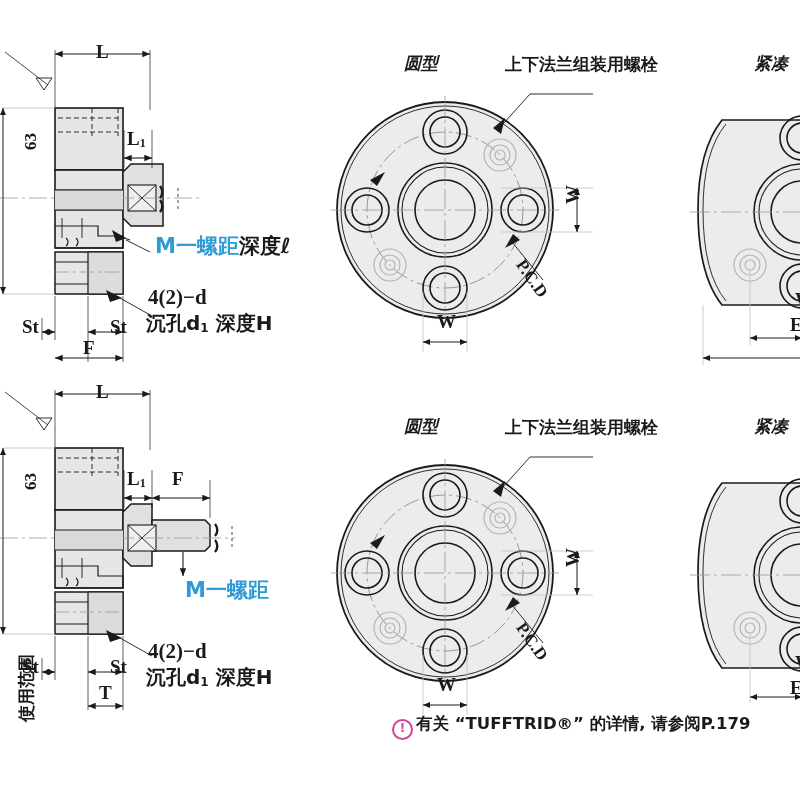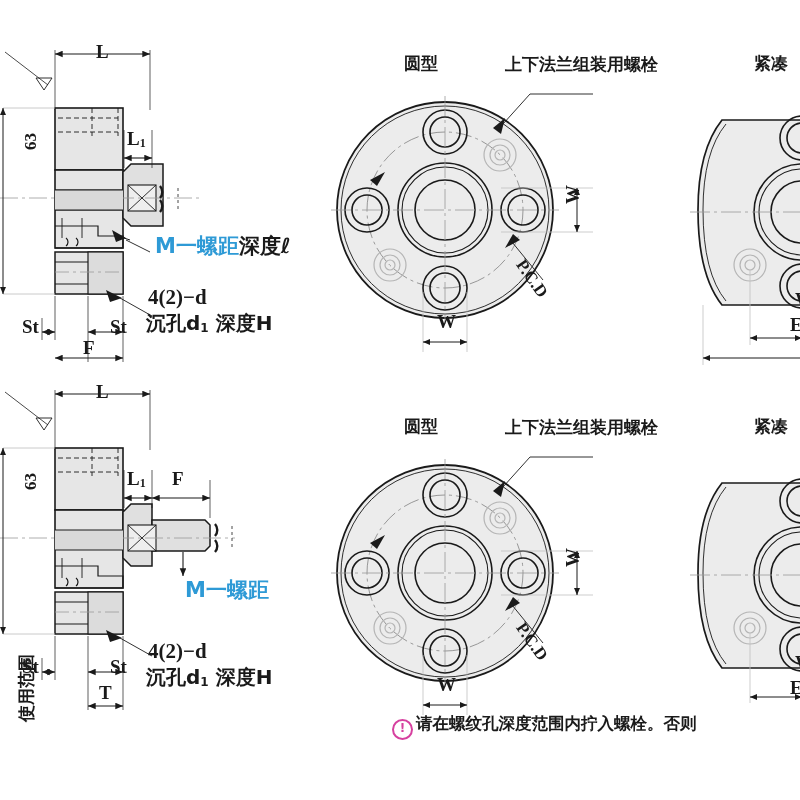--- a/index.html
+++ b/index.html
@@ -4,21 +4,21 @@
 <style>
   html,body{margin:0;padding:0;background:#ffffff;}
   body{width:800px;height:800px;position:relative;overflow:hidden;
        font-family:"Liberation Sans","DejaVu Sans",sans-serif;color:#1a1a1a;}
   .abs{position:absolute;}
   svg{display:block;}
   .lbl{position:absolute;font-weight:700;white-space:nowrap;line-height:1;}
   .dimlbl{font-size:19px;font-family:"Liberation Serif","DejaVu Serif",serif;font-weight:700;}
   .cn{font-family:"DejaVu Sans","Liberation Sans",sans-serif;font-weight:700;}
   .blue{color:#2e9ad6;text-align:center;}
-  .viewtitle{font-size:17px;font-weight:700;}
+  .viewtitle{font-size:17px;font-weight:700;font-style:italic;}
   .note{font-size:16.5px;font-weight:700;white-space:nowrap;letter-spacing:0px;}
   .noteicon{display:inline-block;width:17px;height:17px;border-radius:50%;
             border:2px solid #d6409f;color:#d6409f;font-size:12px;line-height:15px;
             text-align:center;font-weight:700;vertical-align:-3px;margin-right:3px;}
   .vert{transform:rotate(-90deg);transform-origin:0 0;}
   .sub{font-size:12px;vertical-align:-2px;}
 </style>
 </head>
 <body>
 
@@ -350,16 +350,16 @@
       <line x1="60" y1="180" x2="60" y2="250" stroke="#c0c0c0" stroke-width="0.8"></line>
       <line x1="112" y1="220" x2="112" y2="250" stroke="#c0c0c0" stroke-width="0.8"></line>
       <line x1="60" y1="244" x2="112" y2="244" stroke-width="1" marker-start="url(#ahr)" marker-end="url(#ah)"></line>
     </g>
   </svg>
   <div class="lbl dimlbl" style="left:105px;top:200px;">W</div>
   <div class="lbl dimlbl" style="left:100px;top:225px;">E</div>
 </div>
 
 <div class="abs" style="left:392px;top:713px;">
-  <div class="note cn">
-    <span class="noteicon">!</span><span>请在螺纹孔深度范围内拧入螺栓。否则</span>
+  <div class="note cn" style="margin-bottom:5px;">
+    <span class="noteicon">!</span><span>有关 “TUFFTRID®” 的详情, 请参阅P.179</span>
   </div>
 </div>
 
 </body></html>

